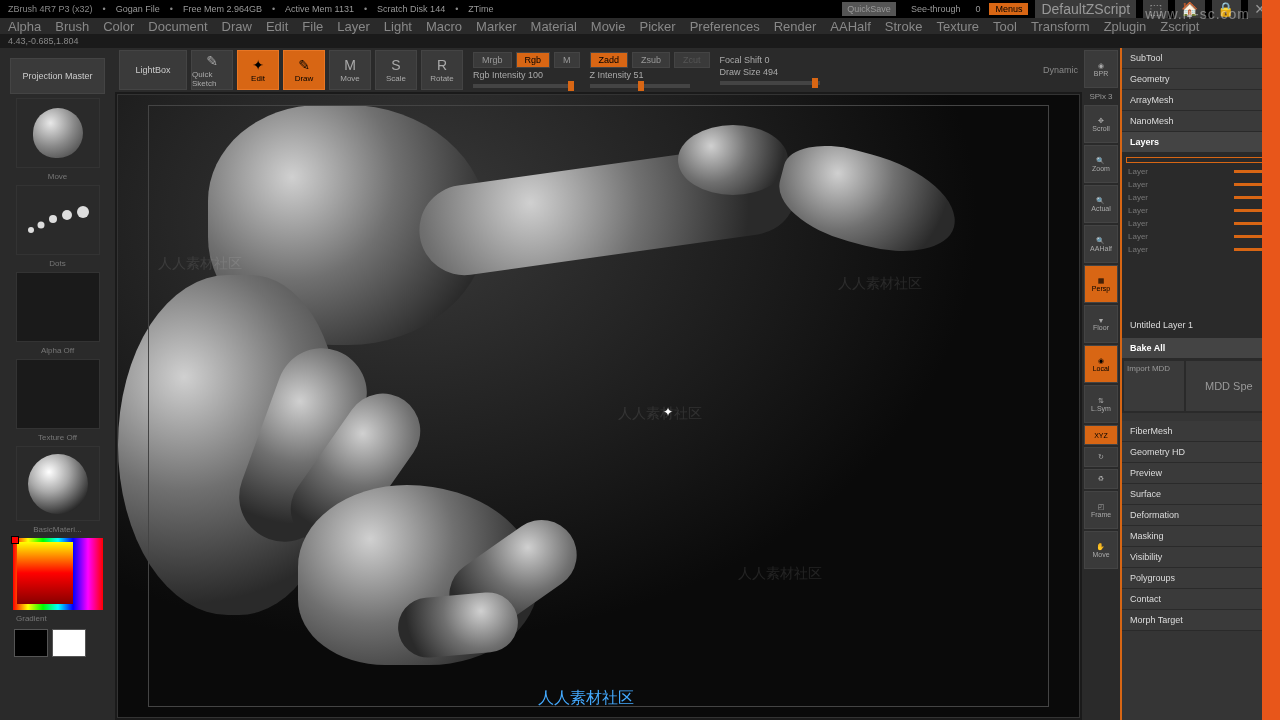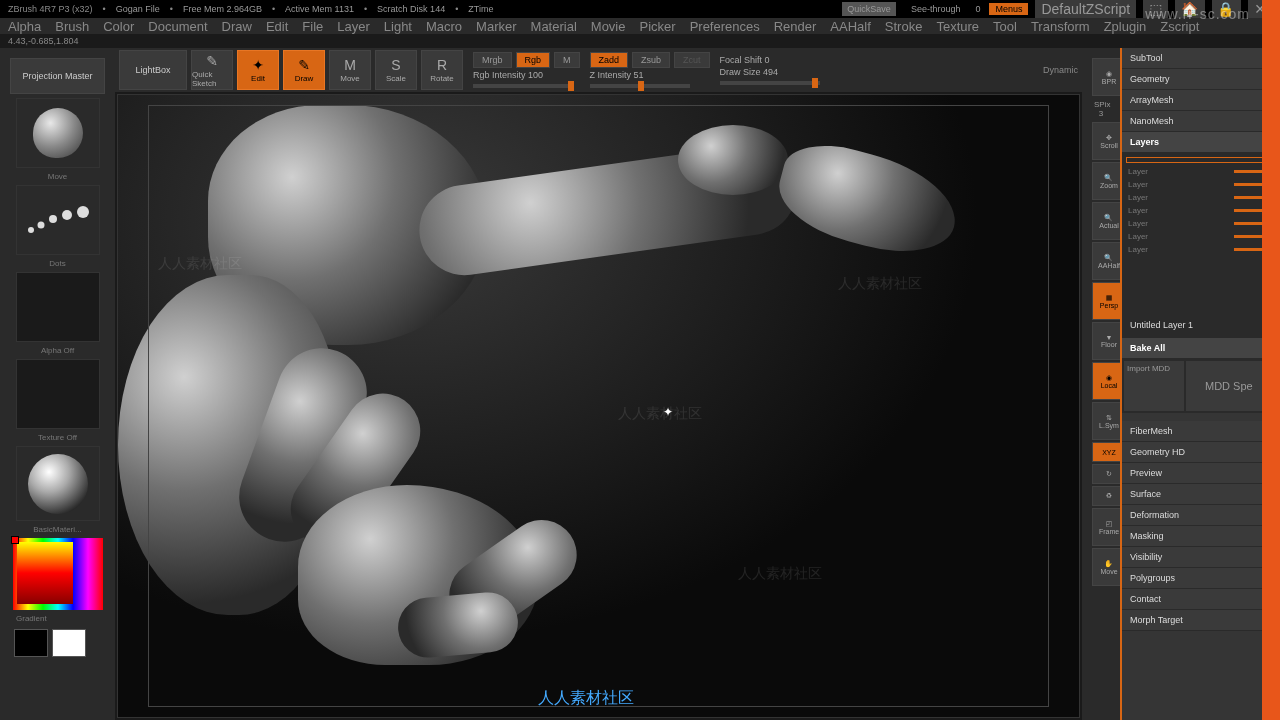--- a/index.html
+++ b/index.html
@@ -35,21 +35,21 @@
 .mode-row{display:flex;gap:4px;align-items:center;font-size:9px}
 .mode-btn{background:#3a3a3a;padding:2px 8px;color:#999;border:1px solid #444}
 .mode-btn.active{background:#d86614;color:#000}
 .slider-label{color:#aaa}
 .slider-track{width:100px;height:4px;background:#444;position:relative;margin-top:2px}
 .slider-thumb{position:absolute;width:6px;height:10px;background:#d86614;top:-3px}
 .viewport{flex:1;background:#000;position:relative;margin:2px;border:1px solid #333}
 .viewport-inner{position:absolute;top:10px;left:30px;right:30px;bottom:10px;border:1px solid #444}
 .sculpt{position:absolute;inset:0;background:radial-gradient(ellipse at 30% 20%,#3a3a3a 0%,#0a0a0a 60%);overflow:hidden}
 .sculpt-shape{position:absolute;background:radial-gradient(circle at 30% 30%,#d0d0d0,#707070 40%,#2a2a2a 80%);border-radius:50%}
-.rightcol{width:38px;background:#2a2a2a;display:flex;flex-direction:column;gap:2px;padding:10px}
+.rightcol{width:38px;background:#2a2a2a;display:flex;flex-direction:column;gap:2px;padding:2px}
 .rbtn{width:34px;height:38px;background:#3a3a3a;border:1px solid #444;display:flex;flex-direction:column;align-items:center;justify-content:center;font-size:7px;color:#aaa}
 .rbtn.active{background:#d86614;color:#000}
 .panel{width:160px;background:#353535;overflow:hidden;border-left:2px solid #d86614}
 .panel-item{padding:5px 8px;font-size:9px;color:#ddd;background:#3a3a3a;border-bottom:1px solid #2a2a2a;cursor:pointer}
 .panel-item.header{background:#444;color:#fff;font-weight:bold}
 .layer-list{background:#2a2a2a;padding:4px;height:160px}
 .layer-row{display:flex;align-items:center;padding:2px;font-size:8px;color:#777}
 .layer-slider{width:40px;height:3px;background:#d86614;margin-left:auto}
 .accent-bar{width:18px;background:#e8561a;height:720px;position:absolute;right:0;top:0}
 .watermark{position:absolute;color:rgba(255,255,255,0.1);font-size:14px;pointer-events:none}

